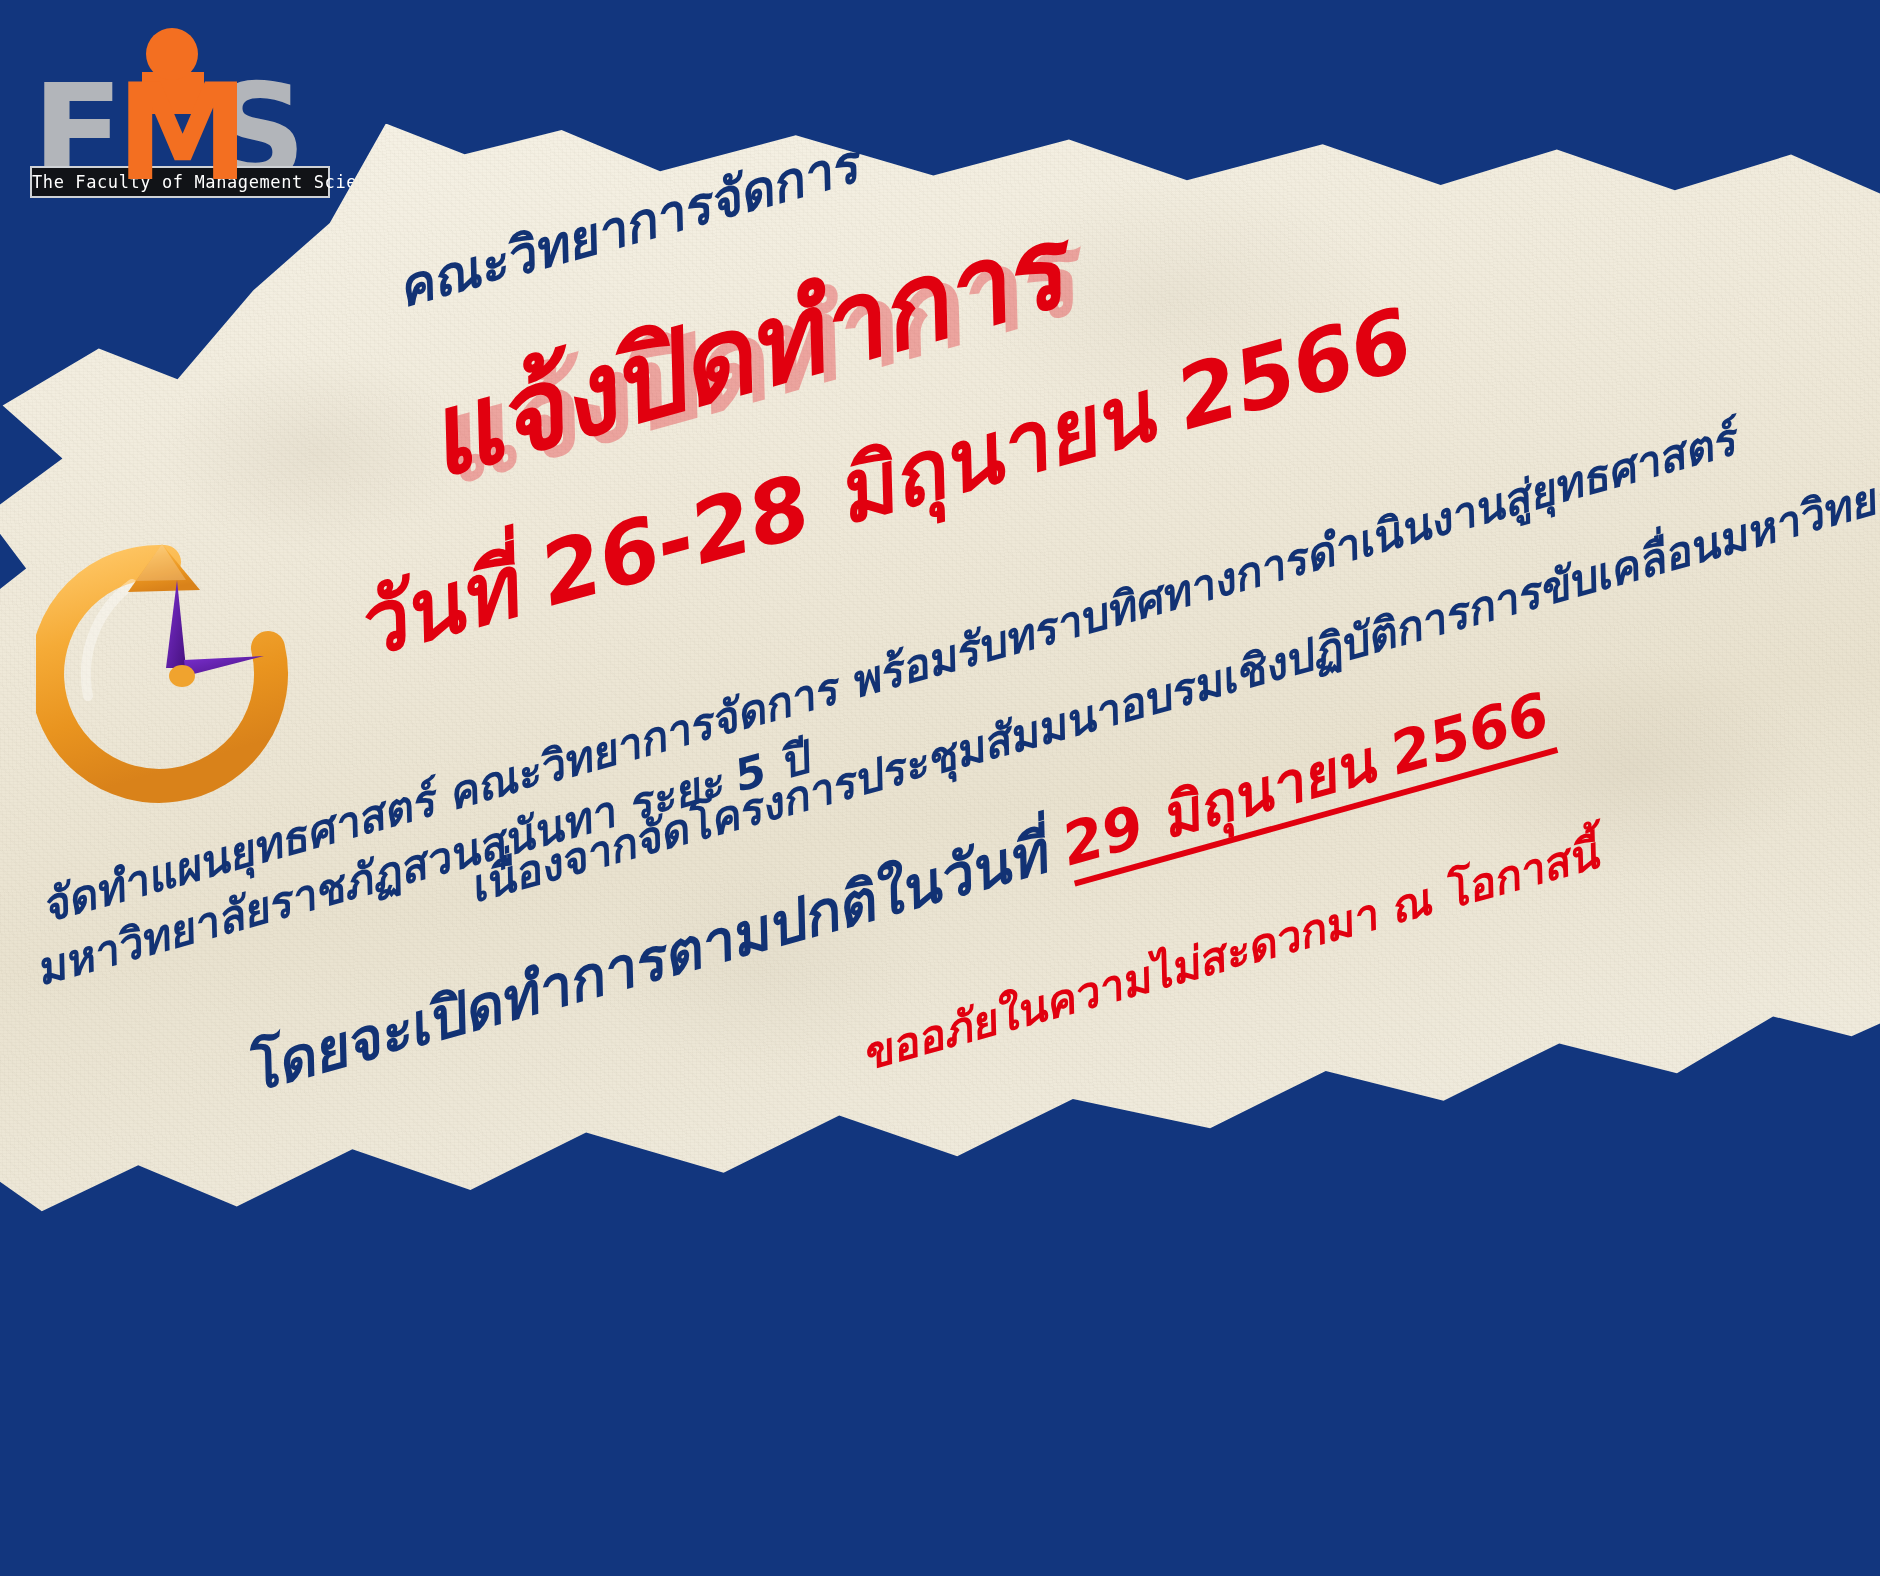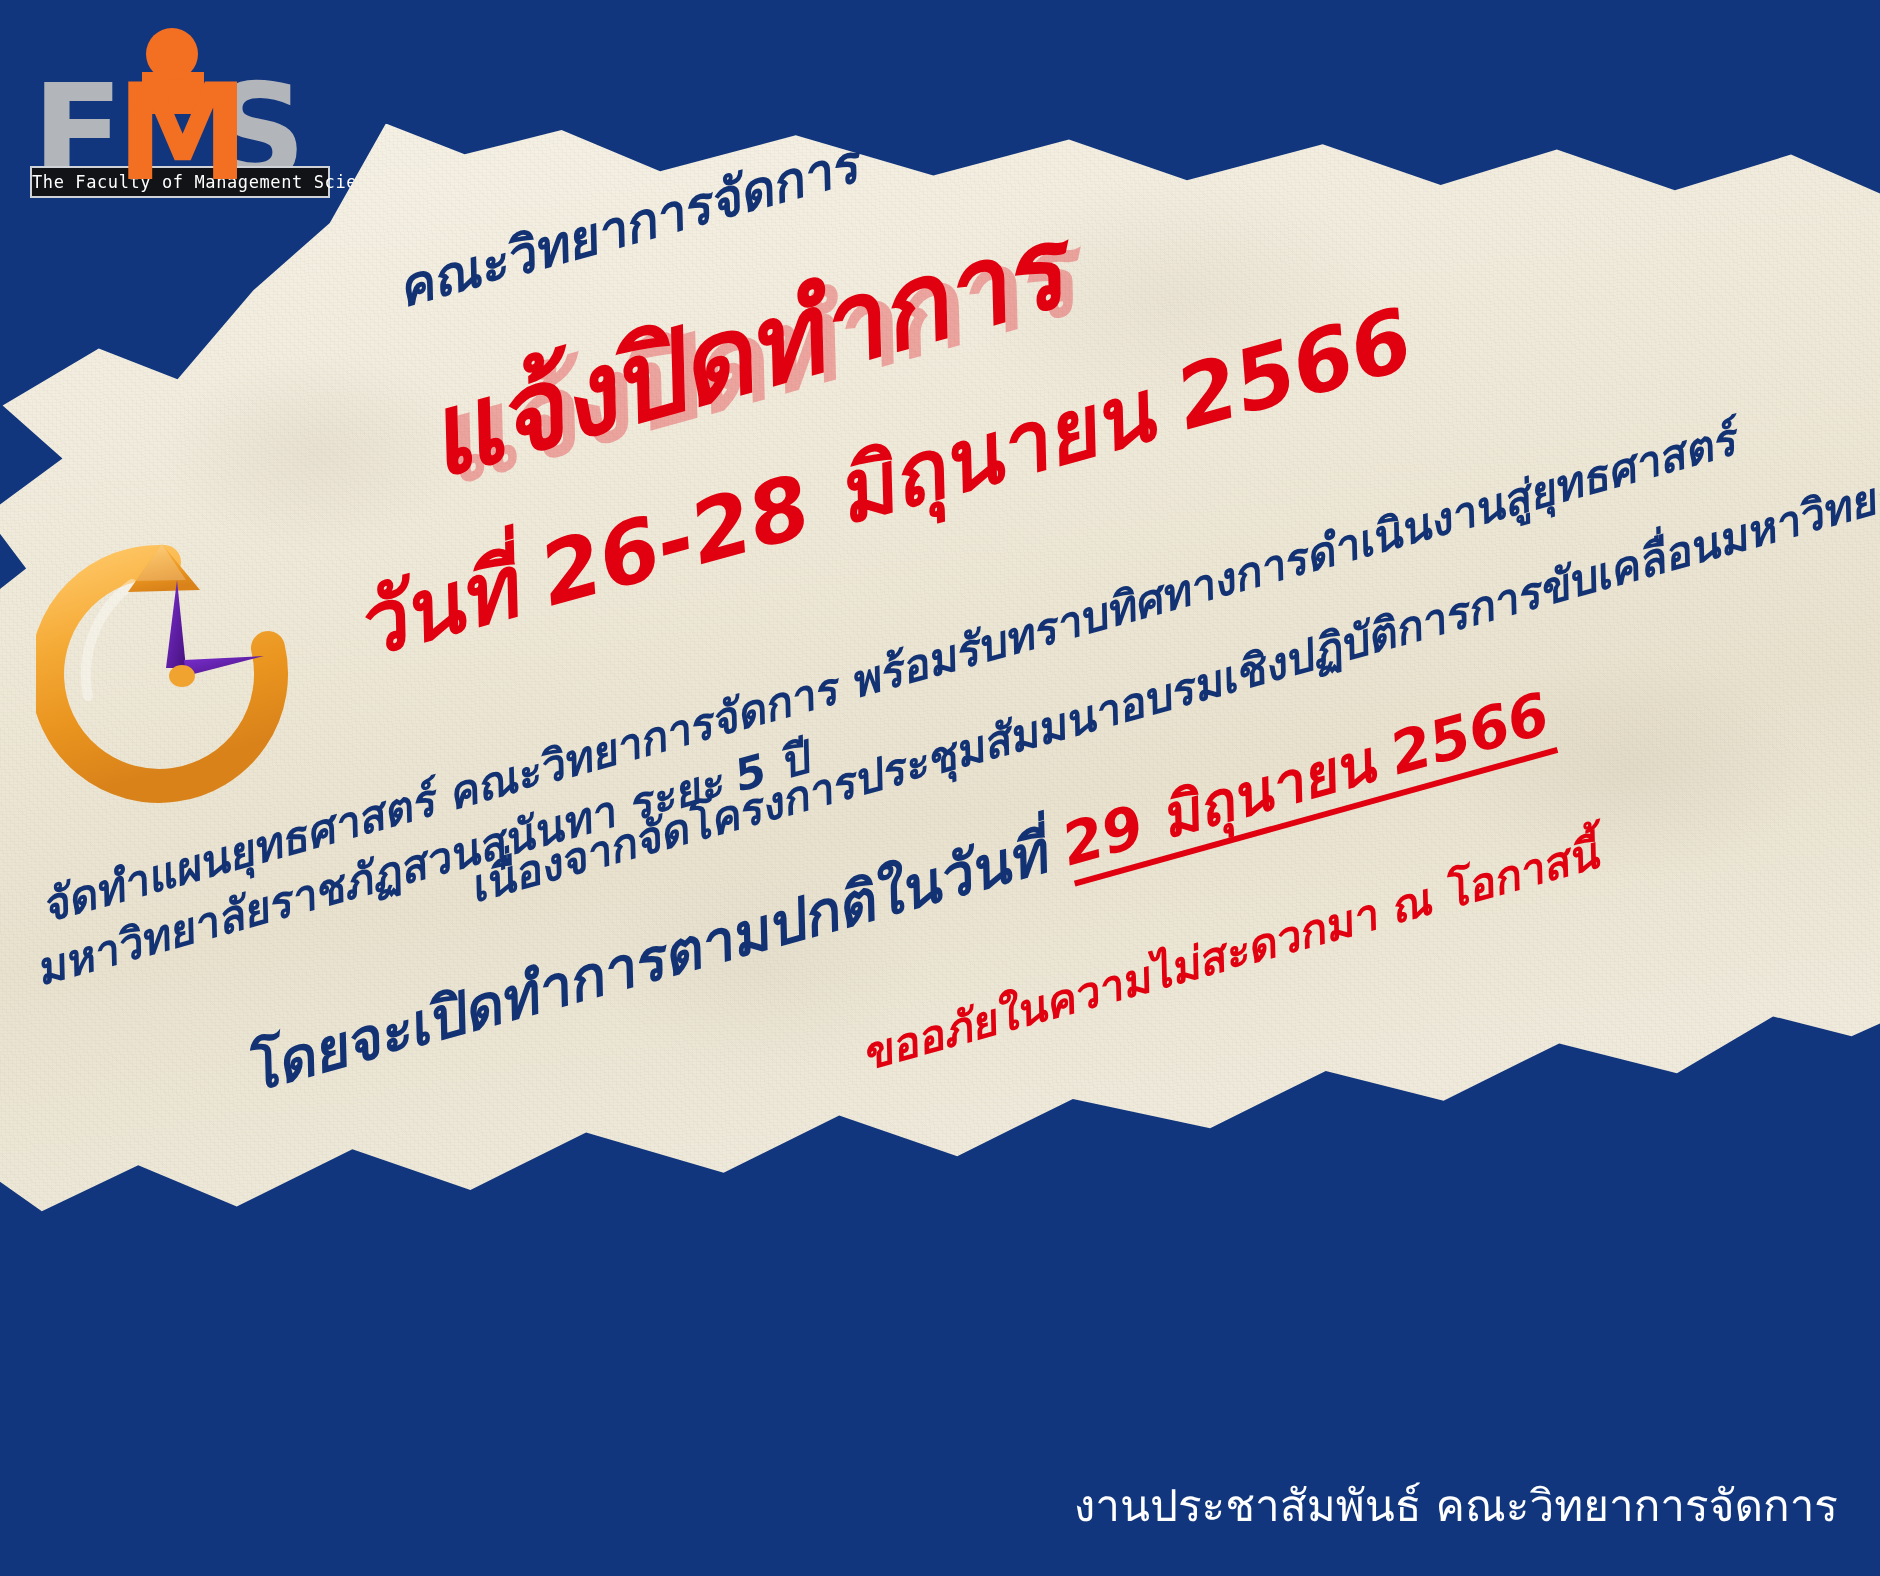--- a/index.html
+++ b/index.html
@@ -259,15 +259,14 @@
   <div class="txt red" id="t-dates">วันที่ 26-28 มิถุนายน 2566</div>
 
   <div class="txt navy body-line" id="t-body3">เนื่องจากจัดโครงการประชุมสัมมนาอบรมเชิงปฏิบัติการการขับเคลื่อนมหาวิทยาลัย</div>
   <div class="txt navy body-line" id="t-body1">จัดทำแผนยุทธศาสตร์ คณะวิทยาการจัดการ พร้อมรับทราบทิศทางการดำเนินงานสู่ยุทธศาสตร์</div>
   <div class="txt navy body-line" id="t-body2">มหาวิทยาลัยราชภัฏสวนสุนันทา ระยะ 5 ปี</div>
 
   <div class="txt navy" id="t-reopen"><span>โดยจะเปิดทำการตามปกติในวันที่ </span><span class="date-hl">29 มิถุนายน 2566</span></div>
 
   <div class="txt red" id="t-apology">ขออภัยในความไม่สะดวกมา ณ โอกาสนี้</div>
 
-  <div id="t-footer">งานประชาสัมพันธ์ คณะวิทยาการจัดการ</div>
 
 </div>
 
 </body></html>

